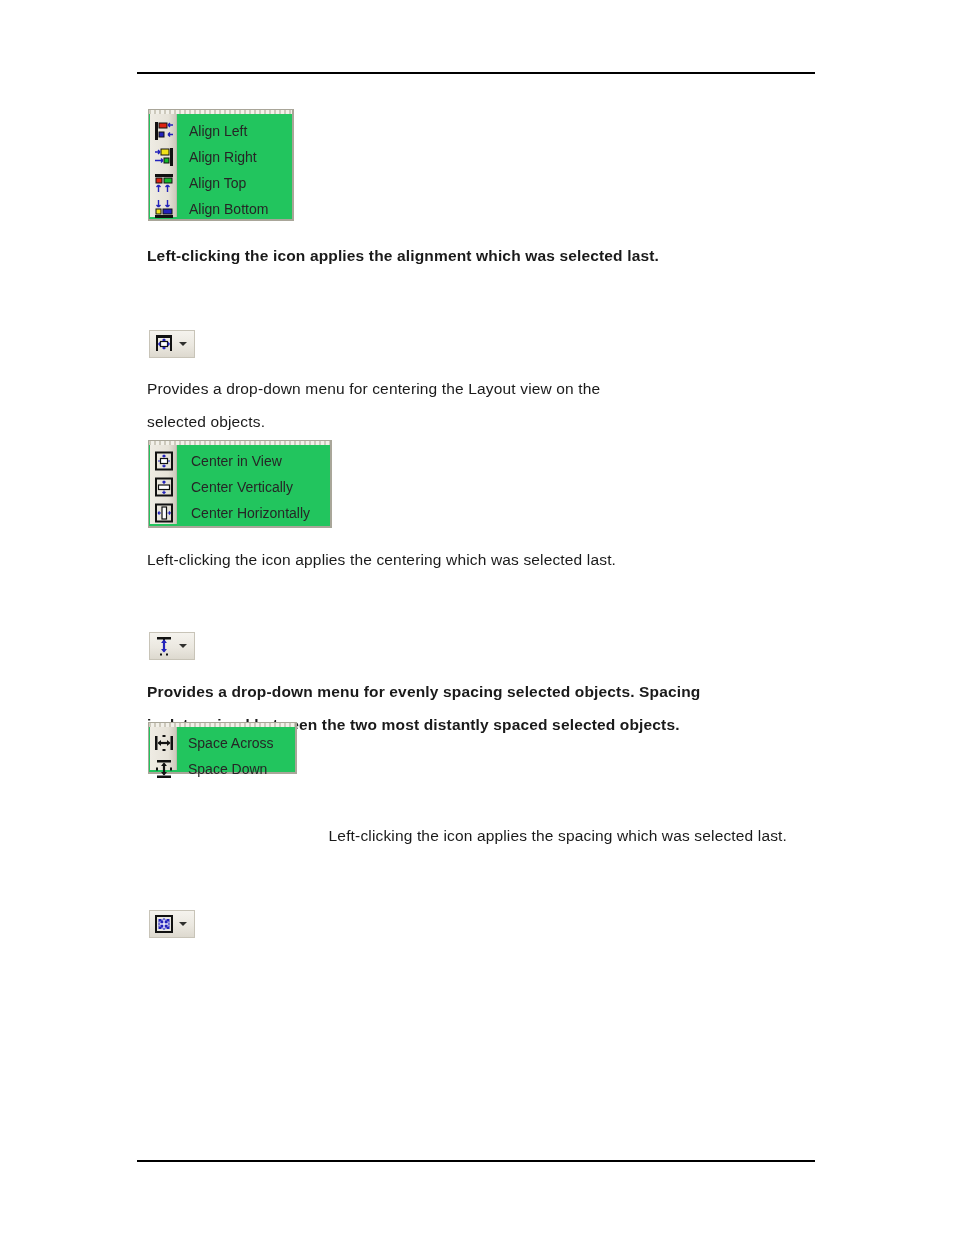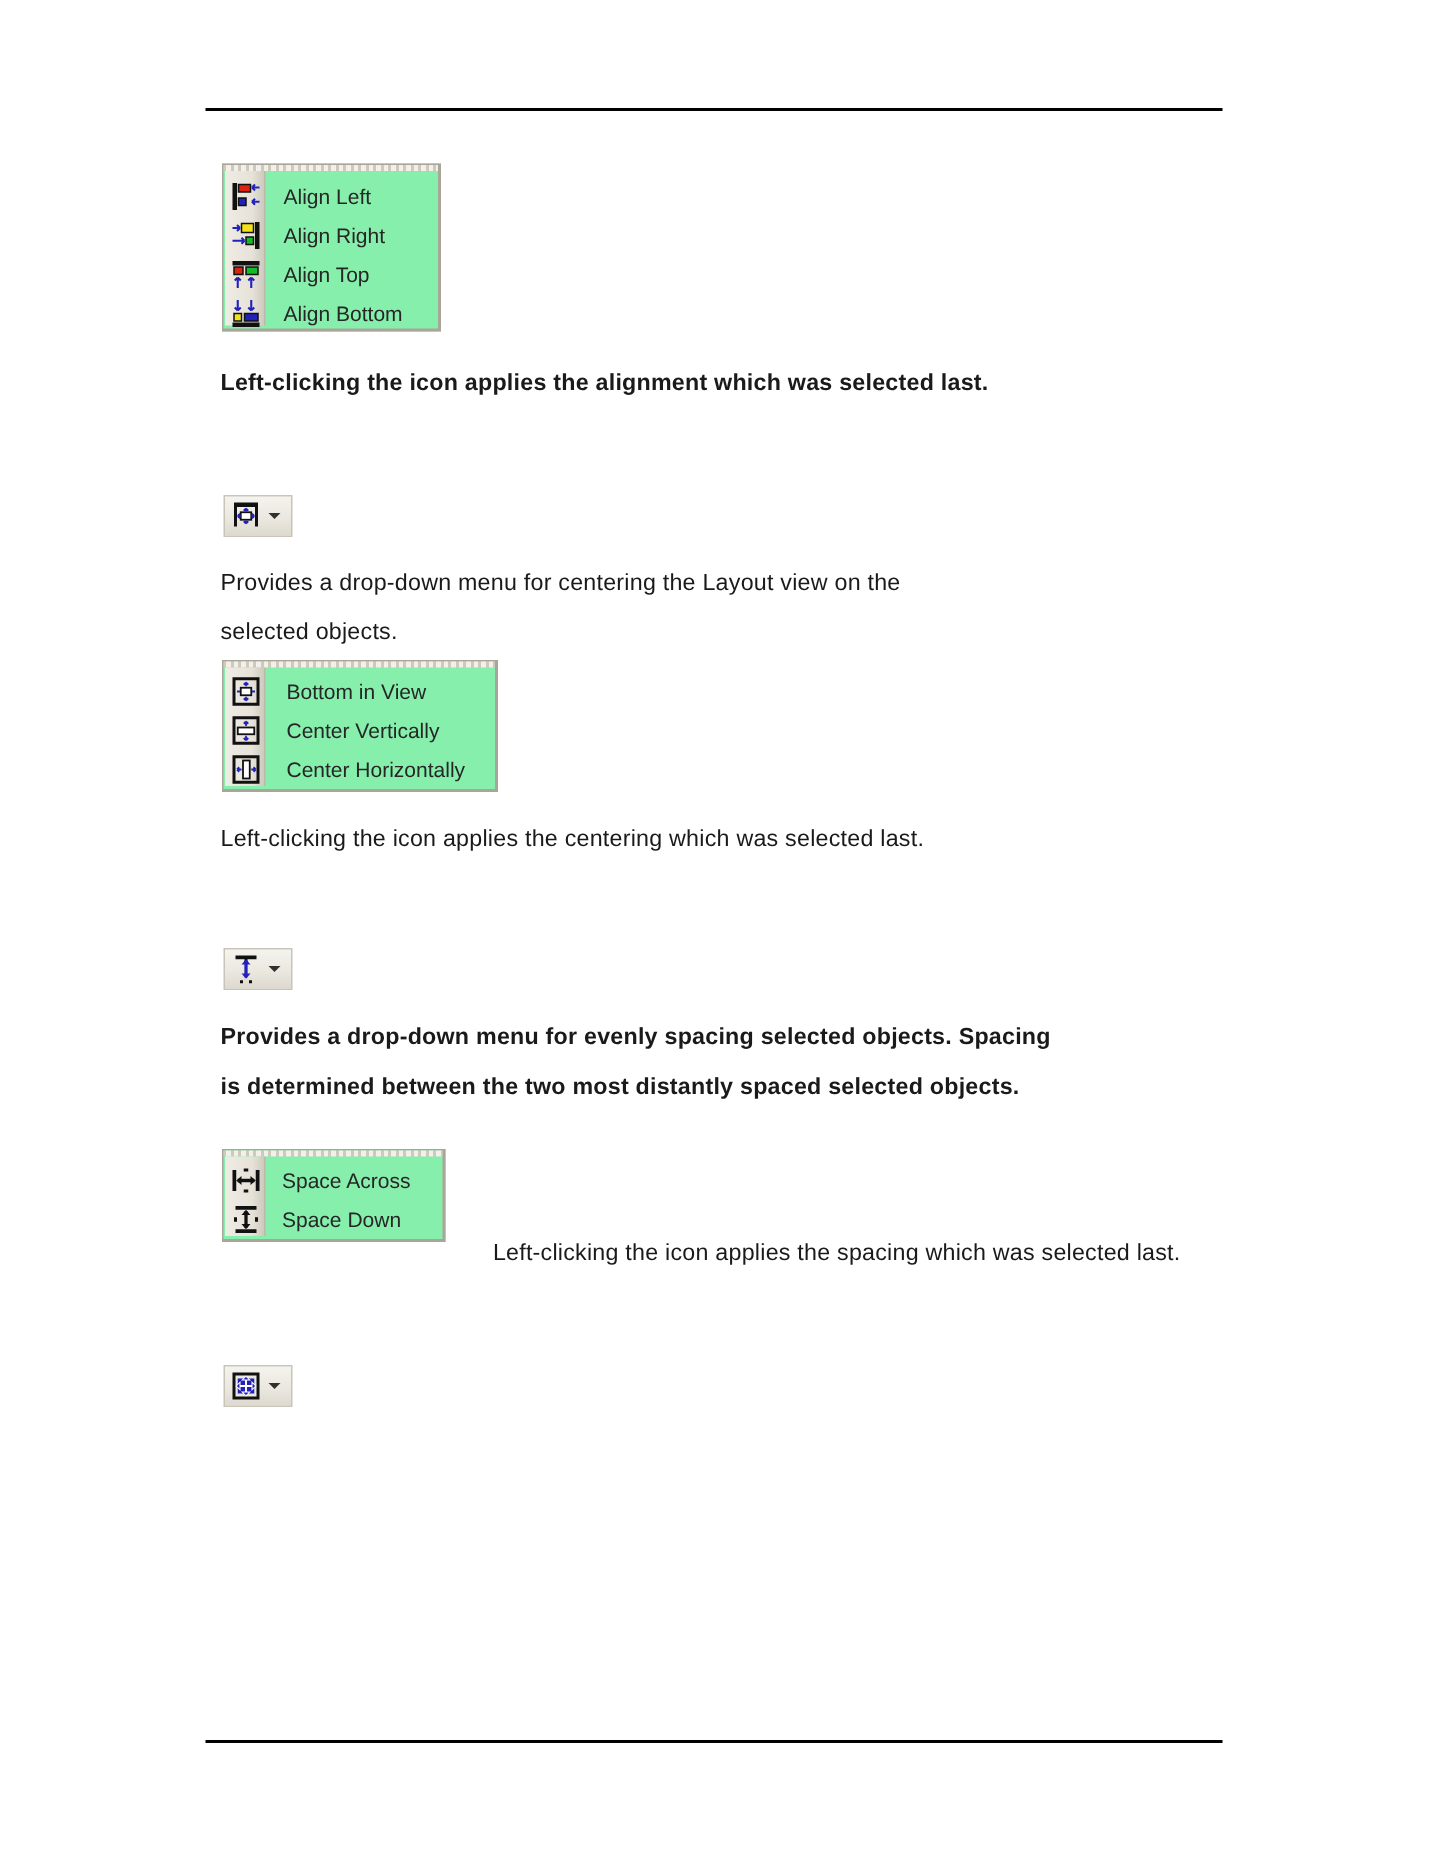--- a/index.html
+++ b/index.html
@@ -63,21 +63,21 @@
     margin-left: 4px;
     width: 0; height: 0;
     border-left: 4px solid transparent;
     border-right: 4px solid transparent;
     border-top: 4px solid #30302e;
   }
 
   
   .menu {
     position: absolute;
-    background: #86efac;
+    background: #22c55e;
     border: 1px solid #a9a699;
     border-right-width: 2px;
     border-bottom-width: 2px;
     box-sizing: border-box;
     padding: 3px 0 3px 0;
   }
   .menu-top-strip {
     position: absolute;
     top: 0; left: 0; right: 0;
     height: 4px;
@@ -112,21 +112,21 @@
   .menu-item .mi-label {
     margin-left: 12px;
     font-size: 14px;
     color: #262626;
     white-space: nowrap;
   }
 
   
   #align-menu   { left: 148px; top: 109px;  width: 146px; height: 112px; }
   #center-menu  { left: 148px; top: 440px;  width: 184px; height: 88px;  }
-  #space-menu   { left: 148px; top: 766px;  width: 149px; height: 62px;  }
+  #space-menu   { left: 148px; top: 722px;  width: 149px; height: 52px;  }
 
   #align-menu .mi-label  { margin-left: 14px; }
   #center-menu .mi-label { margin-left: 16px; }
   #space-menu .mi-label  { margin-left: 13px; }
 </style>
 </head>
 <body>
 
 <div class="page">
 
@@ -216,21 +216,21 @@
       <span class="mi-icon">
         <svg viewBox="0 0 22 22" width="22" height="22">
           <rect x="3" y="2.5" width="16" height="17" fill="none" stroke="#111111" stroke-width="2"></rect>
           <rect x="7.5" y="8.5" width="7" height="5" fill="#ffffff" stroke="#111111" stroke-width="1.2"></rect>
           <path d="M11 5 L11 7.5 M11 5 l-1.5 1.5 M11 5 l1.5 1.5" stroke="#2222bb" stroke-width="1.2" fill="none"></path>
           <path d="M11 17 L11 14.5 M11 17 l-1.5 -1.5 M11 17 l1.5 -1.5" stroke="#2222bb" stroke-width="1.2" fill="none"></path>
           <path d="M5 11 L7 11" stroke="#2222bb" stroke-width="1.2"></path>
           <path d="M17 11 L15 11" stroke="#2222bb" stroke-width="1.2"></path>
         </svg>
       </span>
-      <span class="mi-label">Bottom in View</span>
+      <span class="mi-label">Center in View</span>
     </div>
 
     <div class="menu-item">
       <span class="mi-icon">
         <svg viewBox="0 0 22 22" width="22" height="22">
           <rect x="3" y="2.5" width="16" height="17" fill="none" stroke="#111111" stroke-width="2"></rect>
           <rect x="5.5" y="9" width="11" height="4.5" fill="#ffffff" stroke="#111111" stroke-width="1.2"></rect>
           <path d="M11 5 L11 8 M11 5 l-1.5 1.5 M11 5 l1.5 1.5" stroke="#2222bb" stroke-width="1.2" fill="none"></path>
           <path d="M11 17.5 L11 14.5 M11 17.5 l-1.5 -1.5 M11 17.5 l1.5 -1.5" stroke="#2222bb" stroke-width="1.2" fill="none"></path>
         </svg>

